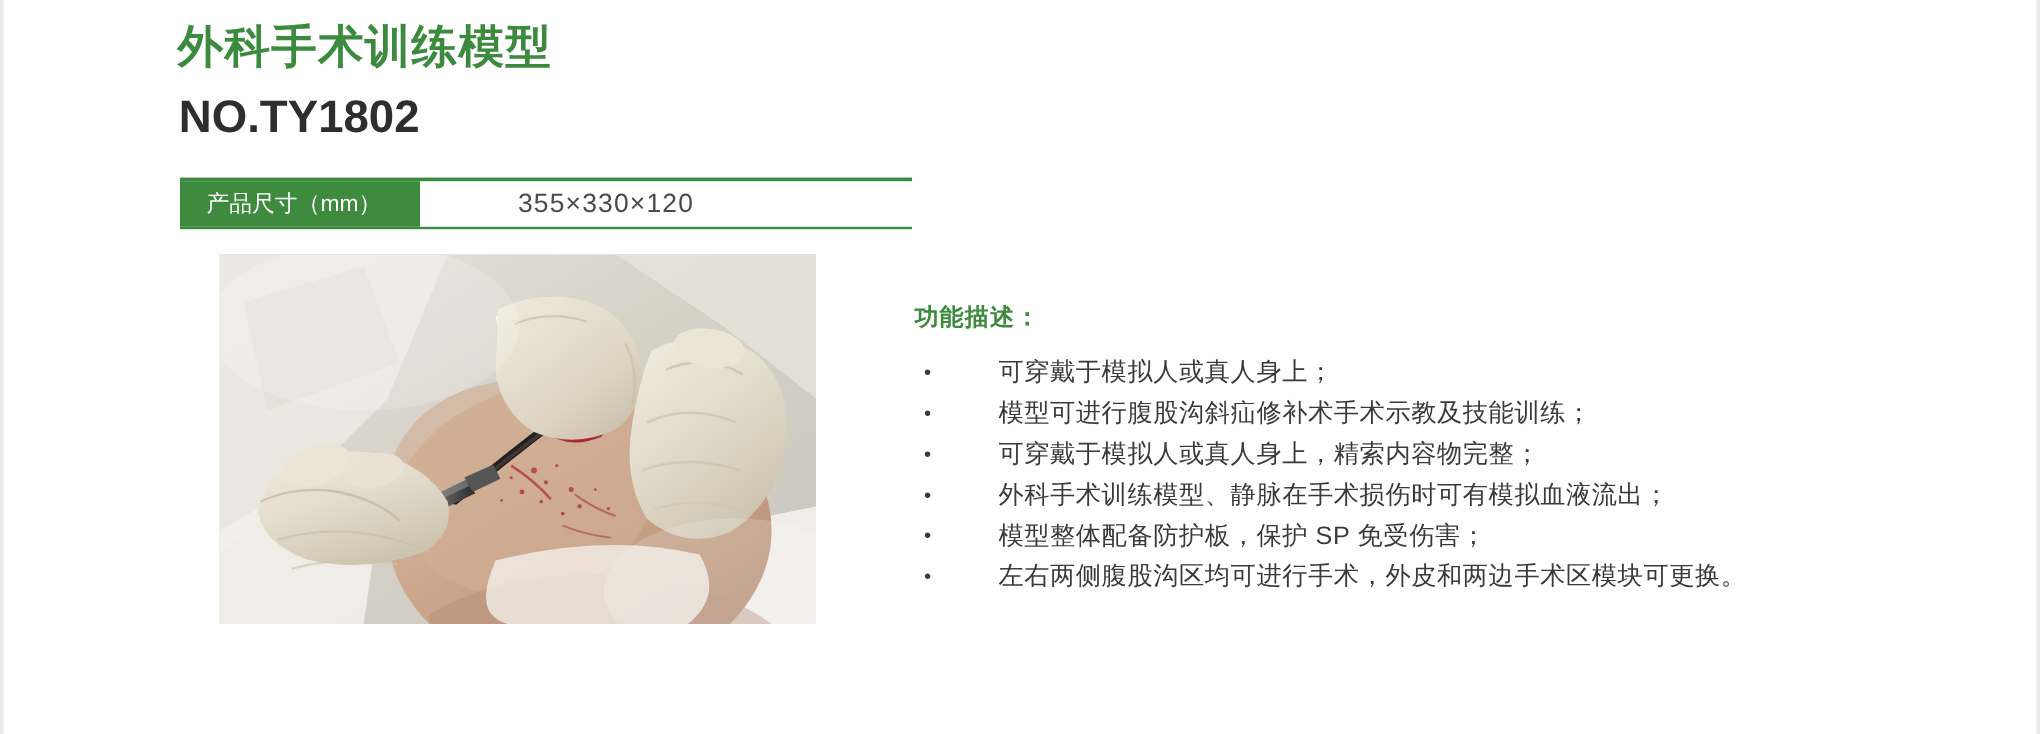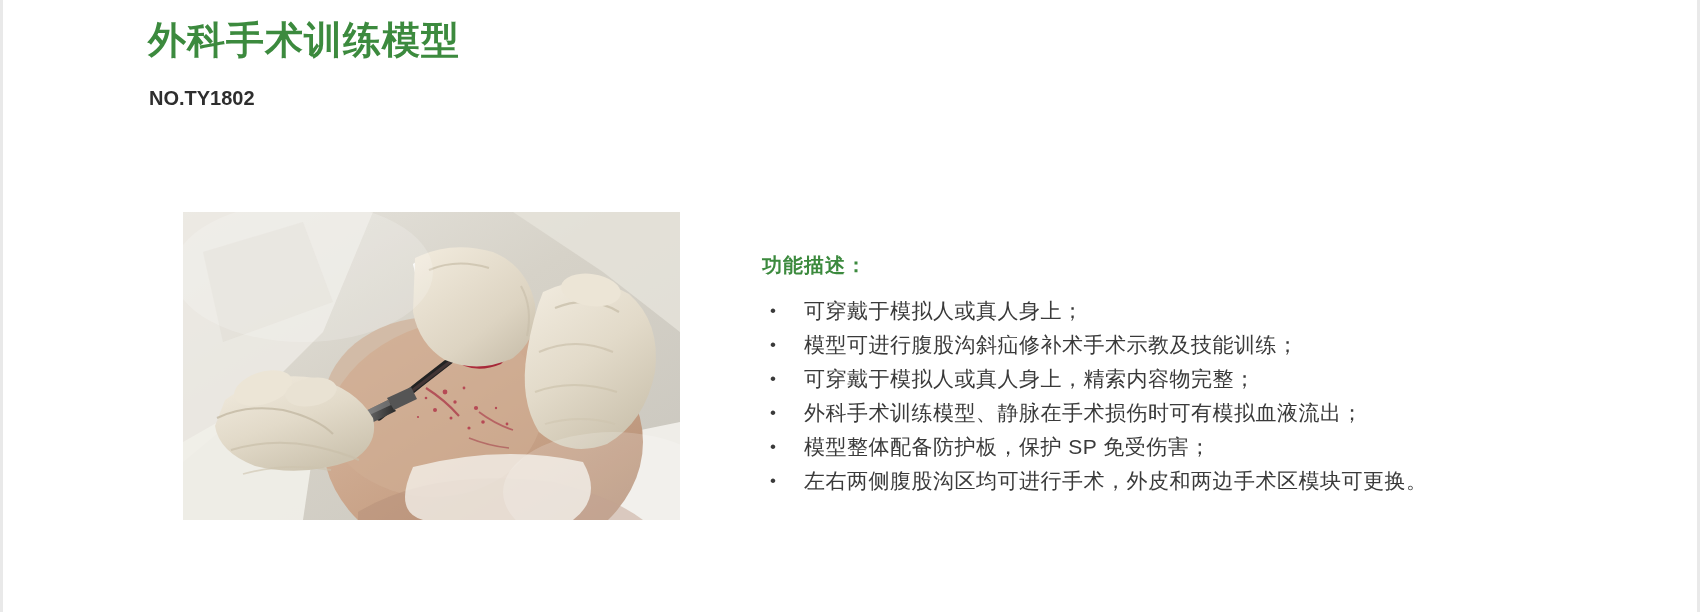--- a/index.html
+++ b/index.html
@@ -41,21 +41,21 @@
     line-height: 60px;
     font-weight: bold;
     color: #3c8a3e;
     letter-spacing: 1px;
     white-space: nowrap;
   }
   .model-no {
     position: absolute;
     left: 149px;
     top: 79px;
-    font-size: 20px;
+    font-size: 38px;
     line-height: 38px;
     font-weight: bold;
     color: #2e2e2e;
     letter-spacing: 0px;
     white-space: nowrap;
   }
 
   
   .spec-table {
     position: absolute;
@@ -143,33 +143,40 @@
     padding-left: 8px;
     box-sizing: border-box;
     color: #3a3a3a;
     font-size: 17px;
     line-height: 34px;
   }
   .feature-text {
     flex: 1;
     white-space: nowrap;
     letter-spacing: 0.5px;
+    margin-left: 28px;
   }
 </style>
 </head>
 <body>
 
 <div id="page">
 
   <div class="edge-strip left"></div>
   <div class="edge-strip right"></div>
 
   <div class="title">外科手术训练模型</div>
   <div class="model-no">NO.TY1802</div>
 
+  <div class="spec-table">
+    <div class="spec-row">
+      <div class="spec-label">产品尺寸（mm）</div>
+      <div class="spec-value">355×330×120</div>
+    </div>
+  </div>
 
   <div class="photo">
     <svg width="497" height="308" viewBox="0 0 497 308" xmlns="http://www.w3.org/2000/svg">
       <defs>
         <linearGradient id="drapeG" x1="0" y1="0" x2="1" y2="1">
           <stop offset="0%" stop-color="#e8e6e0"></stop>
           <stop offset="45%" stop-color="#d6d2c8"></stop>
           <stop offset="100%" stop-color="#c9c6be"></stop>
         </linearGradient>
         <linearGradient id="skinG" x1="0.1" y1="0" x2="0.9" y2="1">

